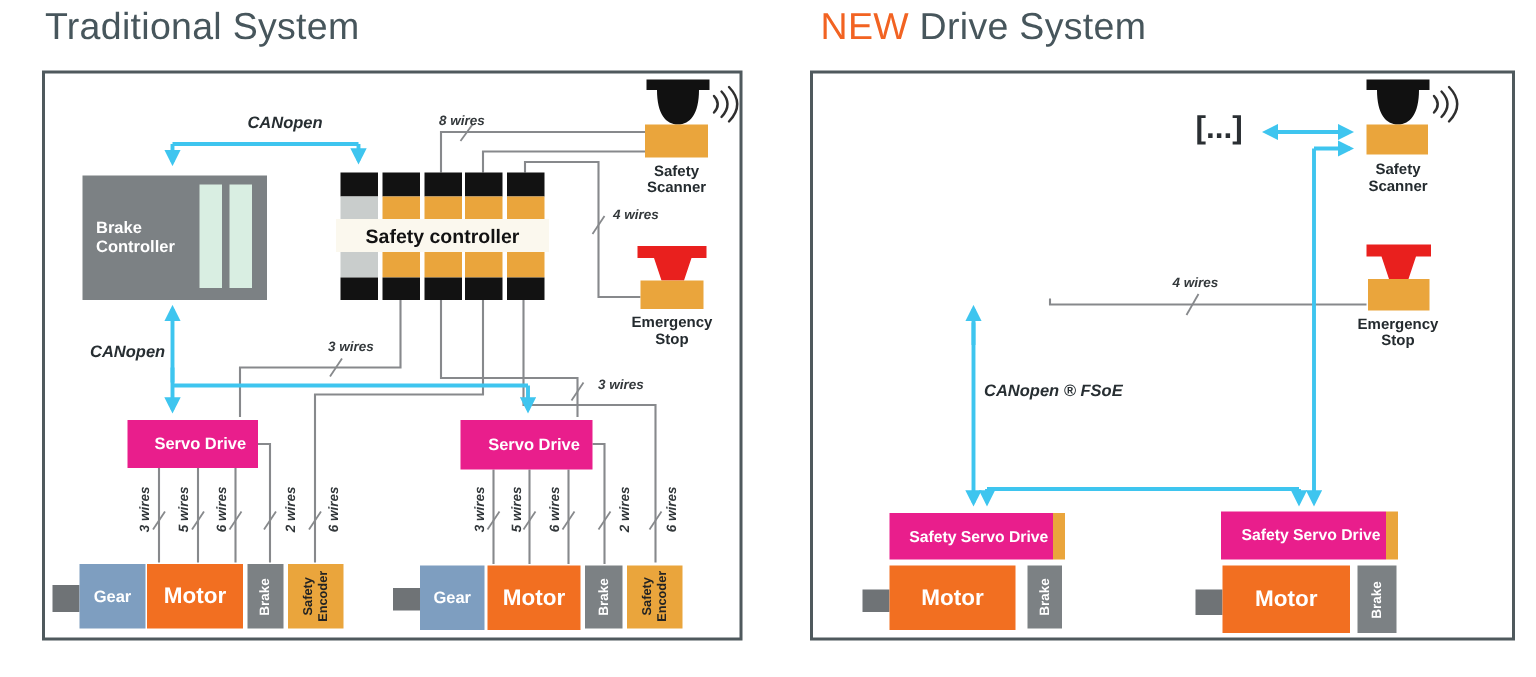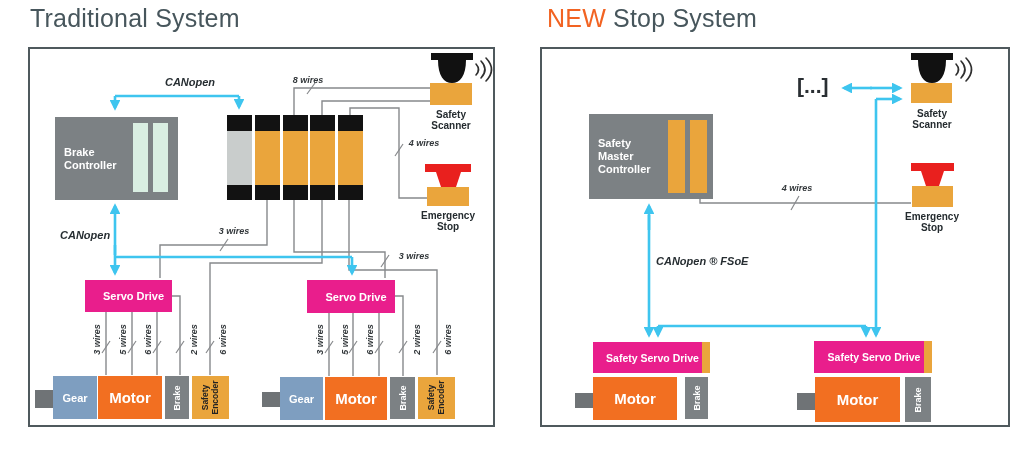--- a/index.html
+++ b/index.html
@@ -159,20 +159,23 @@
   <div class="module" style="left:310px;">
     <div class="modcap" style="top:0;"></div>
       <div class="modbody" style="background:#EAA53C;"></div>
       <div class="modcap" style="top:70px;height:15px;"></div>
   </div>
   <div class="module" style="left:338px;">
     <div class="modcap" style="top:0;"></div>
       <div class="modbody" style="background:#EAA53C;"></div>
       <div class="modcap" style="top:70px;height:15px;"></div>
   </div>
+  <div class="band">
+    <span>Safety controller</span>
+  </div>
 
   <div class="box amberbox" style="left:430px;top:83px;width:42px;height:22px;"></div>
   <div class="iconlab" style="left:423px;top:109px;width:56px;">Safety Scanner</div>
 
   <div class="box amberbox" style="left:427px;top:187px;width:42px;height:19px;"></div>
   <div class="iconlab" style="left:417px;top:210px;width:62px;">Emergency Stop</div>
 
   <div class="wl" style="left:288px;top:75px;width:40px;">8 wires</div>
   <div class="wl" style="left:404px;top:138px;width:40px;">4 wires</div>
   <div class="wl" style="left:212px;top:226px;width:44px;">3 wires</div>
@@ -219,29 +222,23 @@
       <span>Motor</span>
     </div>
   <div class="vwrap graybox" style="left:390px;top:377px;width:25px;height:42px;">
       <span class="vtext">Brake</span>
     </div>
   <div class="vwrap amberbox" style="left:418px;top:377px;width:37px;height:42px;">
       <span class="vtext2">Safety Encoder</span>
     </div>
 
   <div class="title" style="left:547px;top:4px;">
-    <span style="color:#F26322;text-align:center;">NEW</span><span> Stop System</span>
-  </div>
-
-  <div class="box graybox ctext" style="left:589px;top:114px;width:124px;height:85px;
-       justify-content:flex-start;padding-left:9px;font-size:11px;">
-    <div style="width:62px;">Safety Master Controller</div>
-    <div class="abar" style="left:79px;top:6px;width:17px;height:73px;"></div>
-    <div class="abar" style="left:101px;top:6px;width:17px;height:73px;"></div>
-  </div>
+    <span style="color:#F26322;text-align:center;">NEW</span><span> Drive System</span>
+  </div>
+
 
   <div class="ellipsis" style="left:797px;top:74px;">[...]</div>
 
   <div class="box amberbox" style="left:911px;top:83px;width:41px;height:20px;"></div>
   <div class="iconlab" style="left:904px;top:108px;width:56px;">Safety Scanner</div>
 
   <div class="box amberbox" style="left:912px;top:186px;width:41px;height:21px;"></div>
   <div class="iconlab" style="left:901px;top:211px;width:62px;">Emergency Stop</div>
 
   <div class="wl" style="left:775px;top:183px;width:44px;">4 wires</div>

